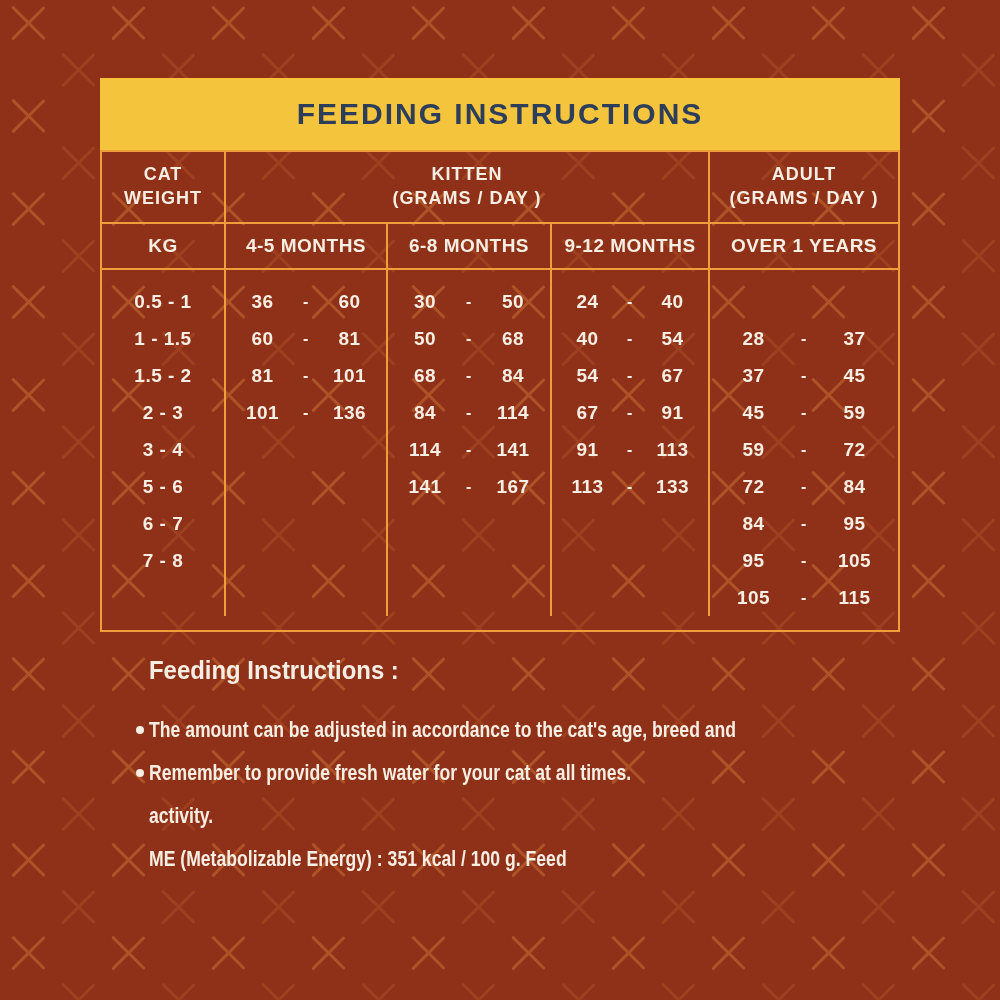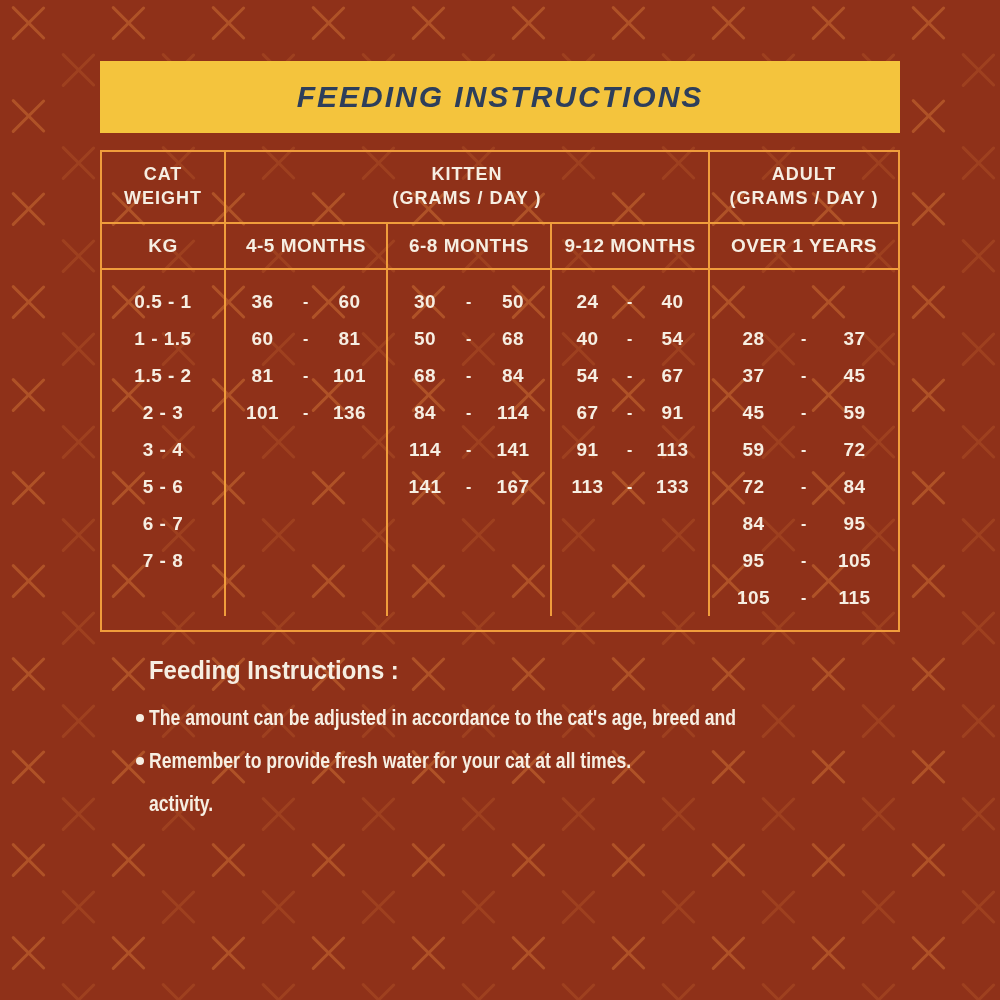--- a/index.html
+++ b/index.html
@@ -21,22 +21,22 @@
   .xmark{position:absolute;width:0;height:0;opacity:.85;}
   .xmark::before,.xmark::after{
     content:"";position:absolute;left:-1px;top:-23px;width:2.5px;height:46px;
     background:var(--pattern);border-radius:2px;
   }
   .xmark::before{transform:rotate(45deg);}
   .xmark::after{transform:rotate(-45deg);}
   .xmark.faint{opacity:.4;}
   
   .banner{
-    position:absolute;left:100px;top:61px;width:800px;height:72px;z-index:1;
-    background:var(--banner);display:flex;align-items:center;justify-content:center;font-style:italic;
+    position:absolute;left:100px;top:78px;width:800px;height:72px;z-index:1;
+    background:var(--banner);display:flex;align-items:center;justify-content:center;
   }
   .banner-text{
     font-size:30px;font-weight:bold;letter-spacing:2px;color:var(--banner-text);
   }
   
   .feed-table{
     position:absolute;left:100px;top:150px;width:800px;height:482px;z-index:1;
     border:2px solid var(--border);box-sizing:border-box;
     color:var(--text);font-weight:bold;
   }
@@ -51,21 +51,21 @@
   .dcol + .dcol{border-left:2px solid var(--border);}
   .hrow2 .hcell{font-size:19px;letter-spacing:.5px;}
   .data{display:grid;grid-template-columns:122px 162px 164px 158px 190px;height:276px;}
   .dcol{padding-top:13px;box-sizing:border-box;}
   .cell{height:37px;display:flex;align-items:center;justify-content:center;font-size:19px;letter-spacing:.5px;}
   .range{display:grid;grid-template-columns:1fr 14px 1fr;width:100%;align-items:center;}
   .range span{text-align:center;}
   .range .dash{font-size:16px;}
   
   .notes{position:absolute;left:136px;top:652px;z-index:1;color:var(--text);font-weight:bold;}
-  .notes-heading{height:36px;line-height:36px;margin:0 0 8px;padding-left:13px;font-size:26px;white-space:nowrap;}
+  .notes-heading{height:36px;line-height:36px;margin:0 0 20px;padding-left:13px;font-size:26px;white-space:nowrap;}
   .bullet-line,.me-line{position:relative;line-height:43px;font-size:22px;padding-left:13px;white-space:nowrap;}
   .bullet-line.first::before{
     content:"";position:absolute;left:0;top:50%;transform:translateY(-50%);
     width:8px;height:8px;border-radius:50%;background:var(--text);
   }
   .cond{display:inline-block;transform:scaleX(0.8);transform-origin:0 50%;}
   .cond-h{display:inline-block;transform:scaleX(0.92);transform-origin:0 50%;}
 </style>
 </head>
 <body>
@@ -566,15 +566,18 @@
 
   <div class="notes">
     <div class="notes-heading">
       <span class="cond-h">Feeding Instructions :</span>
     </div>
     <div id="bullets">
         <div class="bullet-line first"><span class="cond">The amount can be adjusted in accordance to the cat's age, breed and</span></div>
         <div class="bullet-line first"><span class="cond">Remember to provide fresh water for your cat at all times.</span></div>
         <div class="bullet-line"><span class="cond">activity.</span></div>
       </div>
+    <div class="me-line">
+      <span class="cond">ME (Metabolizable Energy) : 351 kcal / 100 g. Feed</span>
+    </div>
   </div>
 
 </div>
 
 </body></html>

